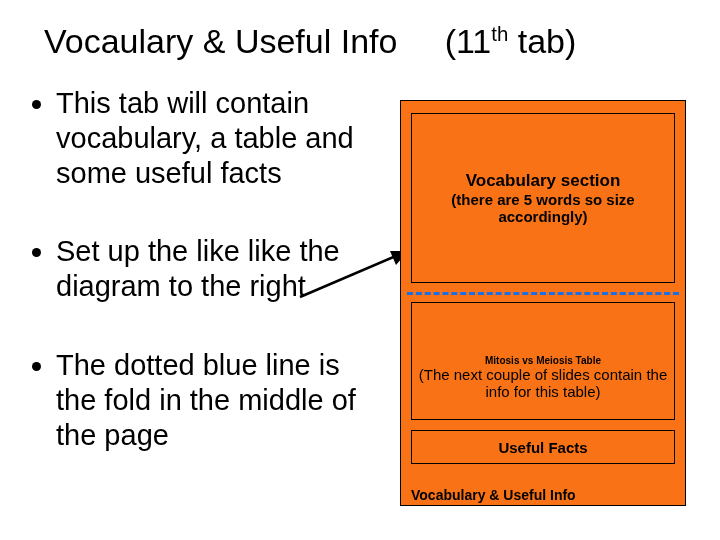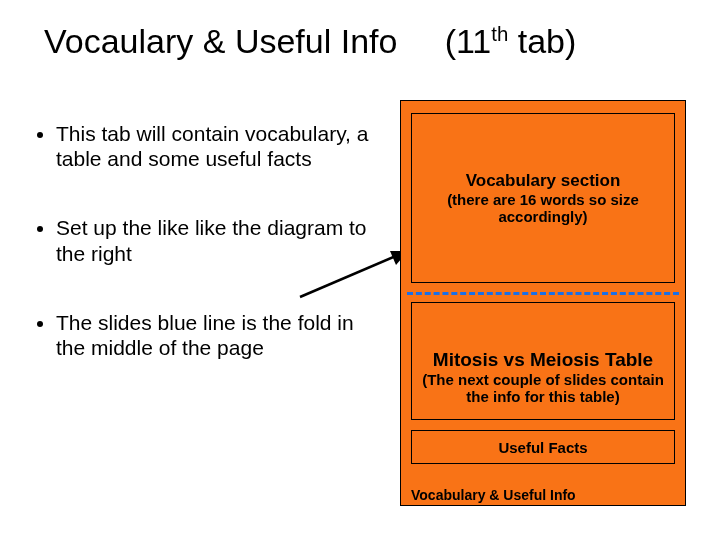--- a/index.html
+++ b/index.html
@@ -1,60 +1,60 @@
 <!DOCTYPE html>
 <html><head>
 <meta charset="utf-8">
 <style>
   * { box-sizing: border-box; margin: 0; padding: 0; }
   html, body { width: 720px; height: 540px; background: #fff; font-family: Arial, Helvetica, sans-serif; color: #000; }
   .slide { position: relative; width: 720px; height: 540px; }
   .title { position: absolute; top: 22px; left: 44px; right: 22px; font-size: 34px; font-weight: 400; white-space: nowrap; }
   .title sup { font-size: 0.6em; vertical-align: super; line-height: 0; }
-  .bullets { position: absolute; top: 121px; left: 30px; width: 350px; font-size: 21px; line-height: 1.2; }
+  .bullets { position: absolute; top: 86px; left: 30px; width: 350px; font-size: 29px; line-height: 1.2; }
   .bullets li { list-style: disc; margin-left: 26px; margin-bottom: 44px; }
   .diagram { position: absolute; top: 100px; left: 400px; width: 286px; height: 406px; border: 1.5px solid #000; background: #f97316; }
   .vocab-box { position: absolute; top: 12px; left: 10px; right: 10px; height: 170px; border: 1.5px solid #000; display: flex; align-items: center; justify-content: center; text-align: center; padding: 8px; }
   .vocab-box .hdr { font-size: 17px; font-weight: 700; }
   .vocab-box .sub { font-size: 15px; font-weight: 700; }
   .fold { position: absolute; top: 191px; left: 6px; right: 6px; border-top: 3px dashed #1a6fe8; }
   .mitosis-box { position: absolute; top: 201px; left: 10px; right: 10px; height: 118px; border: 1.5px solid #000; display: flex; align-items: center; justify-content: center; text-align: center; padding: 6px; }
-  .mitosis-box .hdr { font-size: 19px; font-weight: 700; margin-top: 32px; }
-  .mitosis-box .sub { font-size: 15px; font-weight: 700; }
+  .mitosis-box .hdr { font-size: 10px; font-weight: 700; margin-top: 32px; }
+  .mitosis-box .sub { font-size: 15px; font-weight: 400; }
   .facts-box { position: absolute; top: 329px; left: 10px; right: 10px; height: 34px; border: 1.5px solid #000; display: flex; align-items: center; justify-content: center; font-size: 15px; font-weight: 700; }
   .tab-label { position: absolute; bottom: 2px; left: 10px; font-size: 14px; font-weight: 700; }
   .arrow { position: absolute; pointer-events: none; }
 </style>
 </head>
 <body>
 
 <div class="slide">
 
   <div class="title">
     <span>Vocaulary &amp; Useful Info</span>
     &nbsp;&nbsp;&nbsp;
     <span>(11</span><sup>th</sup><span> tab)</span>
   </div>
 
   <ul class="bullets">
     <li>This tab will contain vocabulary, a table and some useful facts</li>
     <li>Set up the like like the diagram to the right</li>
-    <li>The slides blue line is the fold in the middle of the page</li>
+    <li>The dotted blue line is the fold in the middle of the page</li>
   </ul>
 
   <svg class="arrow" style="top:245px; left:294px;" width="120" height="58" viewBox="0 0 120 58">
     <line x1="6" y1="52" x2="104" y2="10" stroke="#000" stroke-width="2.5"></line>
     <polygon points="114,6 96,6 102,20" fill="#000"></polygon>
   </svg>
 
   <div class="diagram">
     <div class="vocab-box">
       <div>
         <div class="hdr">Vocabulary section</div>
-        <div class="sub">(there are 16 words so size accordingly)</div>
+        <div class="sub">(there are 5 words so size accordingly)</div>
       </div>
     </div>
     <div class="fold"></div>
     <div class="mitosis-box">
       <div>
         <div class="hdr">Mitosis vs Meiosis Table</div>
         <div class="sub">(The next couple of slides contain the info for this table)</div>
       </div>
     </div>
     <div class="facts-box">

